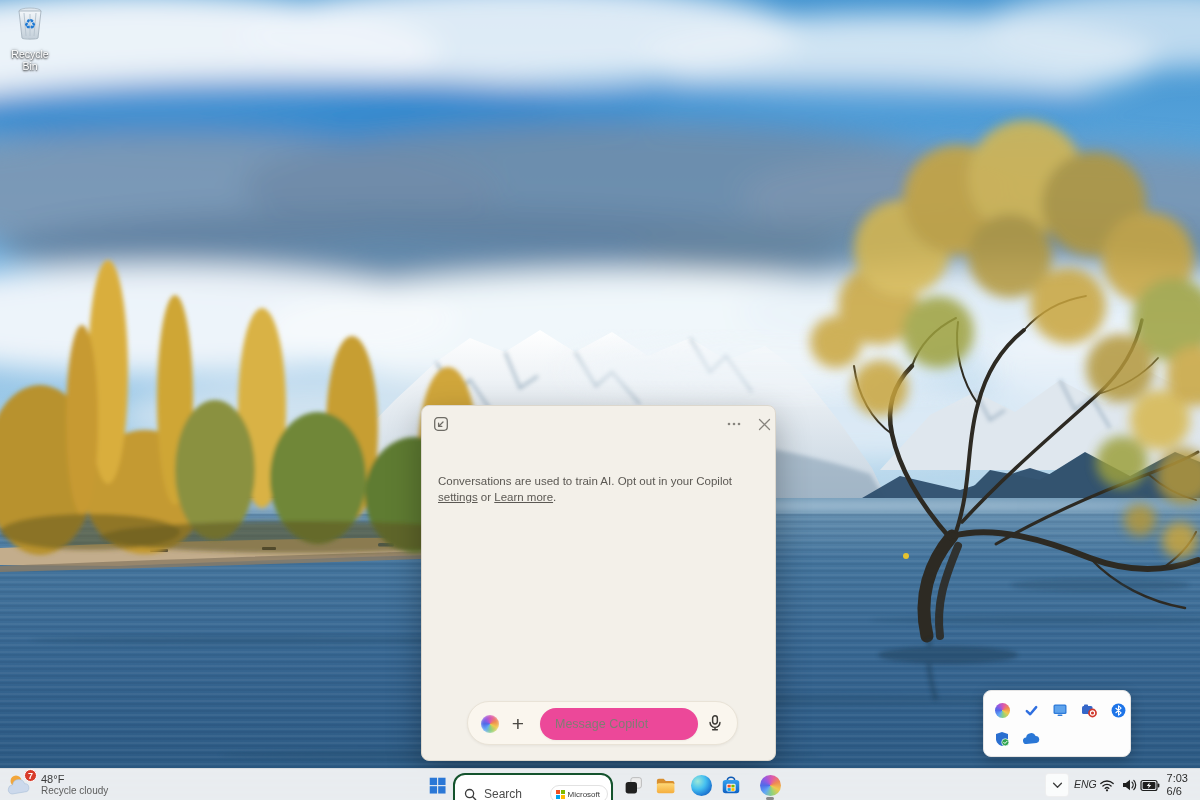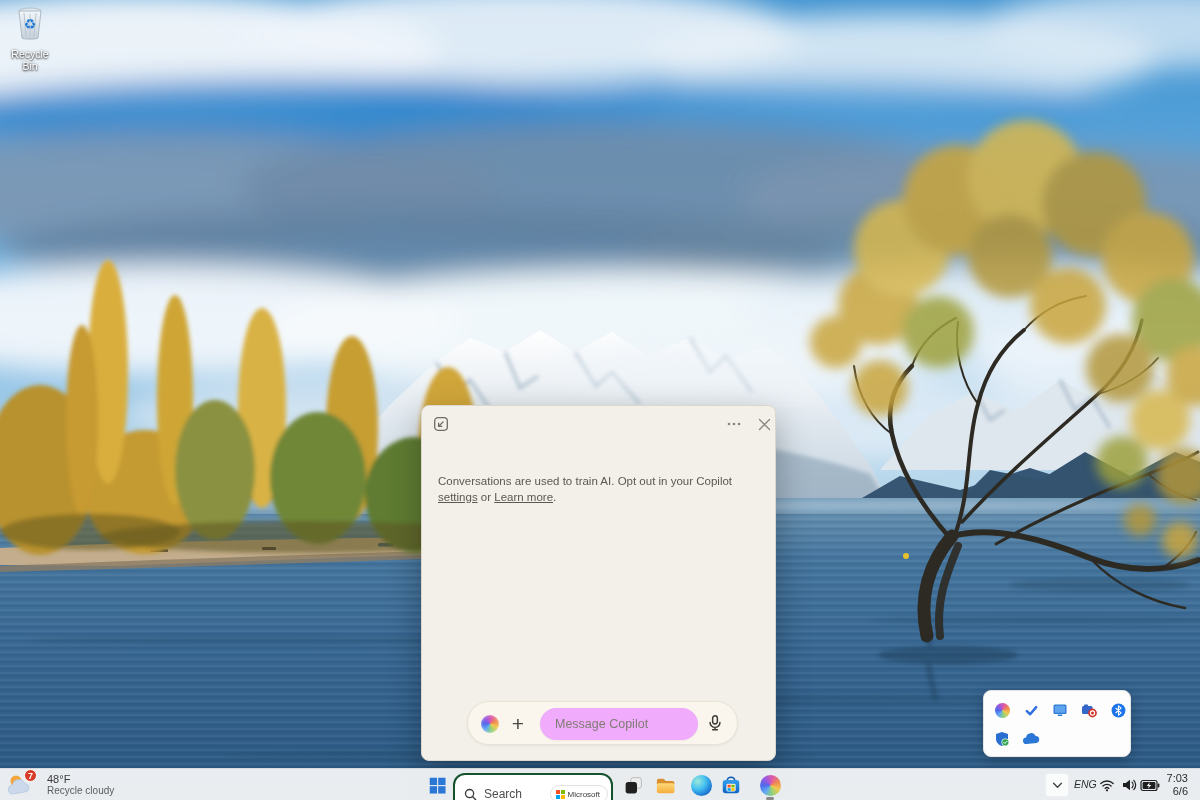--- a/index.html
+++ b/index.html
@@ -21,53 +21,53 @@
   .cwin-btn { position:absolute; display:flex; align-items:center; justify-content:center; border-radius:6px; cursor:pointer; }
   .cwin-expand { left:8px; top:7px; width:22px; height:22px; }
   .cwin-menu { left:300px; top:7px; width:24px; height:22px; }
   .cwin-close { left:330px; top:7px; width:24px; height:22px; }
   .cwin-notice { position:absolute; left:16px; top:68px; width:322px; font-size:11.5px; line-height:15.5px; color:#5b5853; }
   .cwin-notice a { color:#5b5853; text-decoration:underline; cursor:pointer; }
   .cbar { position:absolute; left:45px; top:295px; width:271px; height:44px; background:#faf6ee; border:1px solid #e9e3d7; border-radius:22px; box-shadow:0 1px 3px rgba(0,0,0,.06); }
   .copilot-logo { border-radius:50%; background:conic-gradient(from 220deg,#62a8f5,#4f6ae8,#9b59e0,#e05aa8,#ef8a52,#efc94f,#8fd37a,#62a8f5); }
   .cbar .copilot-logo { position:absolute; left:13px; top:13px; width:18px; height:18px; box-shadow:inset 0 0 3px rgba(255,255,255,.6); cursor:pointer; }
   .cbar-plus { position:absolute; left:39px; top:7px; width:22px; height:30px; font-size:21px; font-weight:300; color:#4c4a45; display:flex; align-items:center; justify-content:center; cursor:pointer; }
-  .cbar-input { position:absolute; left:72px; top:6px; width:158px; height:32px; border:none; outline:none; border-radius:16px; background:#f0abfc; padding:0 15px; font-size:12.5px; color:#3a3835; font-family:"Liberation Sans", sans-serif; box-shadow:0 1px 2px rgba(0,0,0,.05); }
+  .cbar-input { position:absolute; left:72px; top:6px; width:158px; height:32px; border:none; outline:none; border-radius:16px; background:#ec4899; padding:0 15px; font-size:12.5px; color:#3a3835; font-family:"Liberation Sans", sans-serif; box-shadow:0 1px 2px rgba(0,0,0,.05); }
   .cbar-input::placeholder { color:#807c74; }
   .cbar-mic { position:absolute; right:11px; top:12px; width:20px; height:20px; cursor:pointer; }
 
   
   .flyout { position:absolute; left:983px; top:690px; width:148px; height:67px; z-index:2;
             background:#fdfdfd; border:1px solid #e4e4e4; border-radius:8px; box-shadow:0 4px 14px rgba(0,0,0,.22); }
   .flyout .cell { position:absolute; width:20px; height:20px; display:flex; align-items:center; justify-content:center; cursor:pointer; }
   .flyout .copilot-logo { width:15px; height:15px; }
 
   
   .taskbar { position:absolute; left:0; top:768px; width:1200px; height:32px; z-index:3;
              background:rgba(243,244,246,.95); border-top:1px solid rgba(0,0,0,.07); }
   .weather { position:absolute; left:6px; top:0; height:32px; width:130px; display:flex; align-items:center; cursor:pointer; }
   .weather-ic { position:relative; width:30px; height:26px; }
   .weather-badge { position:absolute; right:-1px; top:-3px; min-width:13px; height:13px; border-radius:7px; background:#d83b2a; color:#fff; font-size:9px; font-weight:bold; display:flex; align-items:center; justify-content:center; border:1px solid #fff; }
-  .weather-txt { margin-left:11px; line-height:12.5px; }
+  .weather-txt { margin-left:5px; line-height:12.5px; }
   .weather-temp { font-size:11px; color:#3b3b3b; }
   .weather-cond { font-size:10px; color:#5d5d5d; }
   .startbtn { position:absolute; left:423px; top:4px; width:28px; height:24px; display:flex; align-items:center; justify-content:center; border-radius:4px; cursor:pointer; }
   .searchbox { position:absolute; left:453px; top:4px; width:160px; height:42px; background:#fff; border:2px solid #14532d; border-radius:12px; display:flex; align-items:center; cursor:pointer; box-shadow:0 1px 2px rgba(0,0,0,.05); }
   .searchbox .s-ic { margin-left:9px; }
   .searchbox .s-txt { margin-left:7px; font-size:12px; color:#4c4c4c; flex:1; }
   .ms-badge { margin-right:3px; height:18px; padding:0 7px 0 5px; border:1px solid #e2e2e2; border-radius:9px; background:#fff; display:flex; align-items:center; gap:3px; }
   .ms-badge .txt { font-size:8px; color:#3a3a3a; }
   .msgrid { display:grid; grid-template-columns:4px 4px; grid-template-rows:4px 4px; gap:1px; }
   .msgrid i { display:block; }
   .tb-ic { position:absolute; top:4px; width:28px; height:24px; display:flex; align-items:center; justify-content:center; border-radius:4px; cursor:pointer; }
   .run-dash { position:absolute; left:766px; top:28px; width:8px; height:3px; border-radius:2px; background:#8a8a8a; }
   .chev-box { position:absolute; left:1045px; top:4px; width:24px; height:24px; background:rgba(255,255,255,.8); border:1px solid rgba(0,0,0,.05); border-radius:4px; display:flex; align-items:center; justify-content:center; cursor:pointer; }
   .lang { position:absolute; left:1074px; top:9px; font-size:10.5px; color:#2e2e2e; cursor:pointer;font-style:italic; }
   .sys-ic { position:absolute; top:8px; cursor:pointer; }
-  .clock { position:absolute; right:12px; top:3px; text-align:right; font-size:11px; color:#2b2b2b; line-height:13px; cursor:pointer; }
+  .clock { position:absolute; right:12px; top:3px; font-size:11px; color:#2b2b2b; line-height:13px; cursor:pointer; }
 </style>
 </head>
 <body>
 
 <div class="stage">
 
   <svg class="wallpaper" viewBox="0 0 1200 800" preserveAspectRatio="none">
     <defs>
       <linearGradient id="gSky" x1="0" y1="0" x2="0" y2="1">
         <stop offset="0" stop-color="#3c90cf"></stop>

